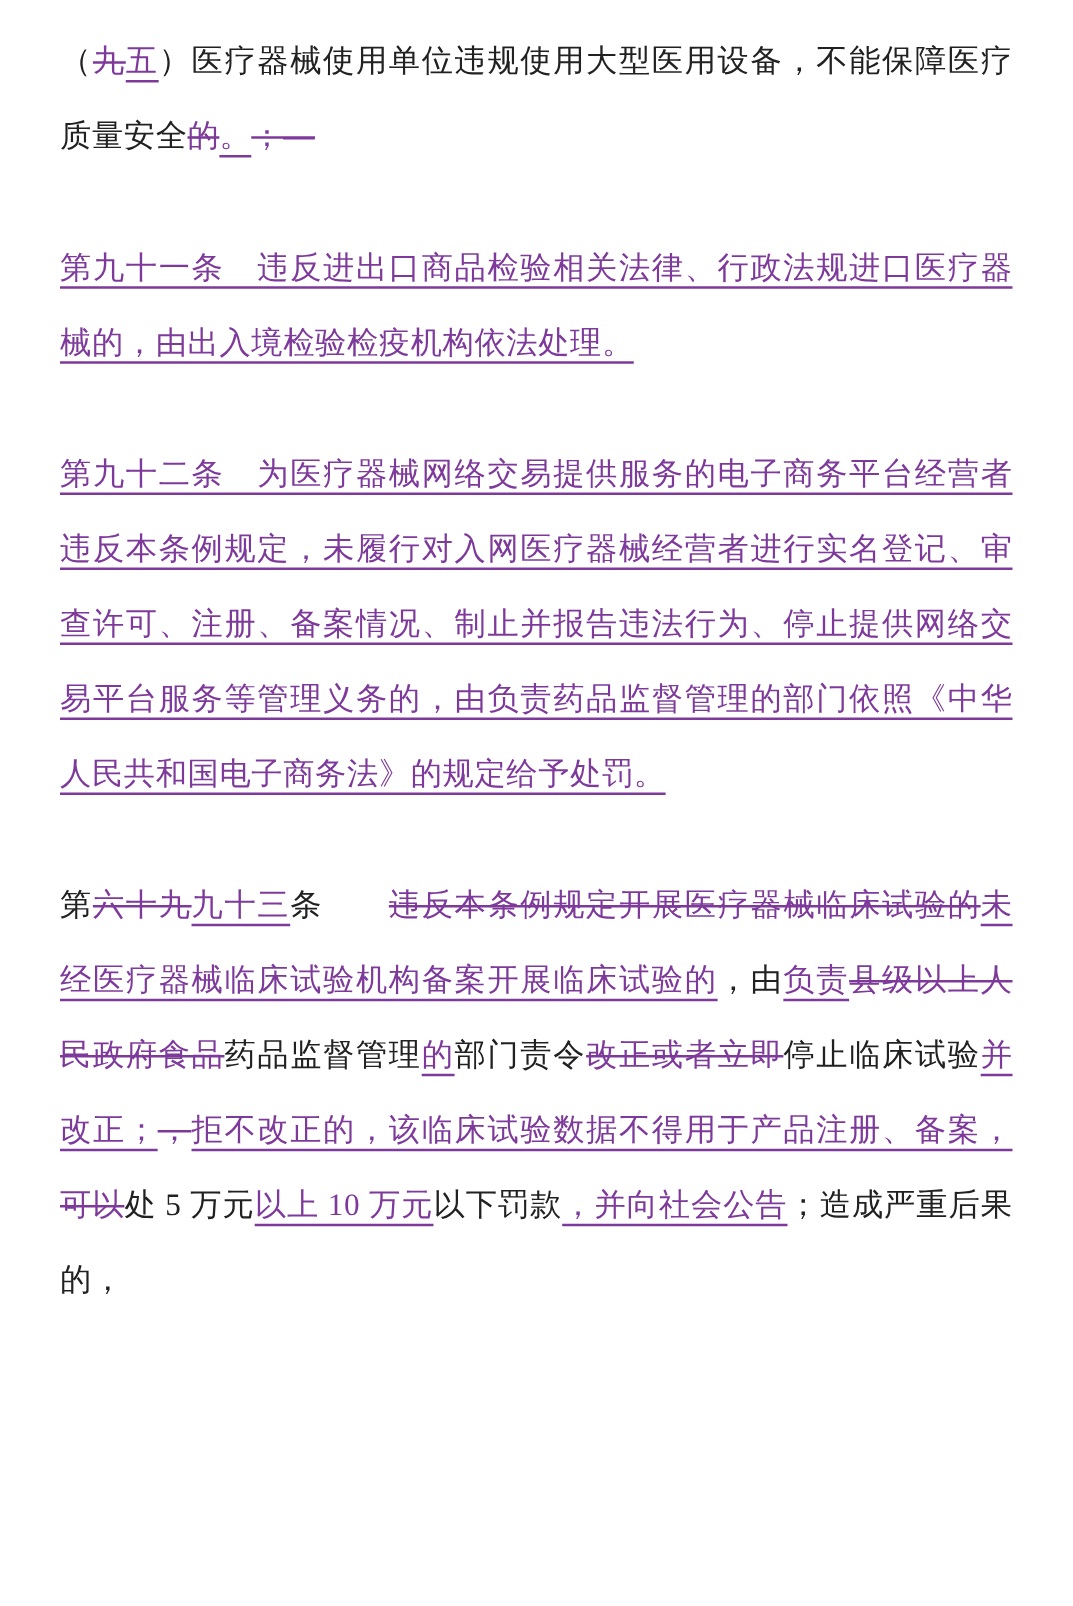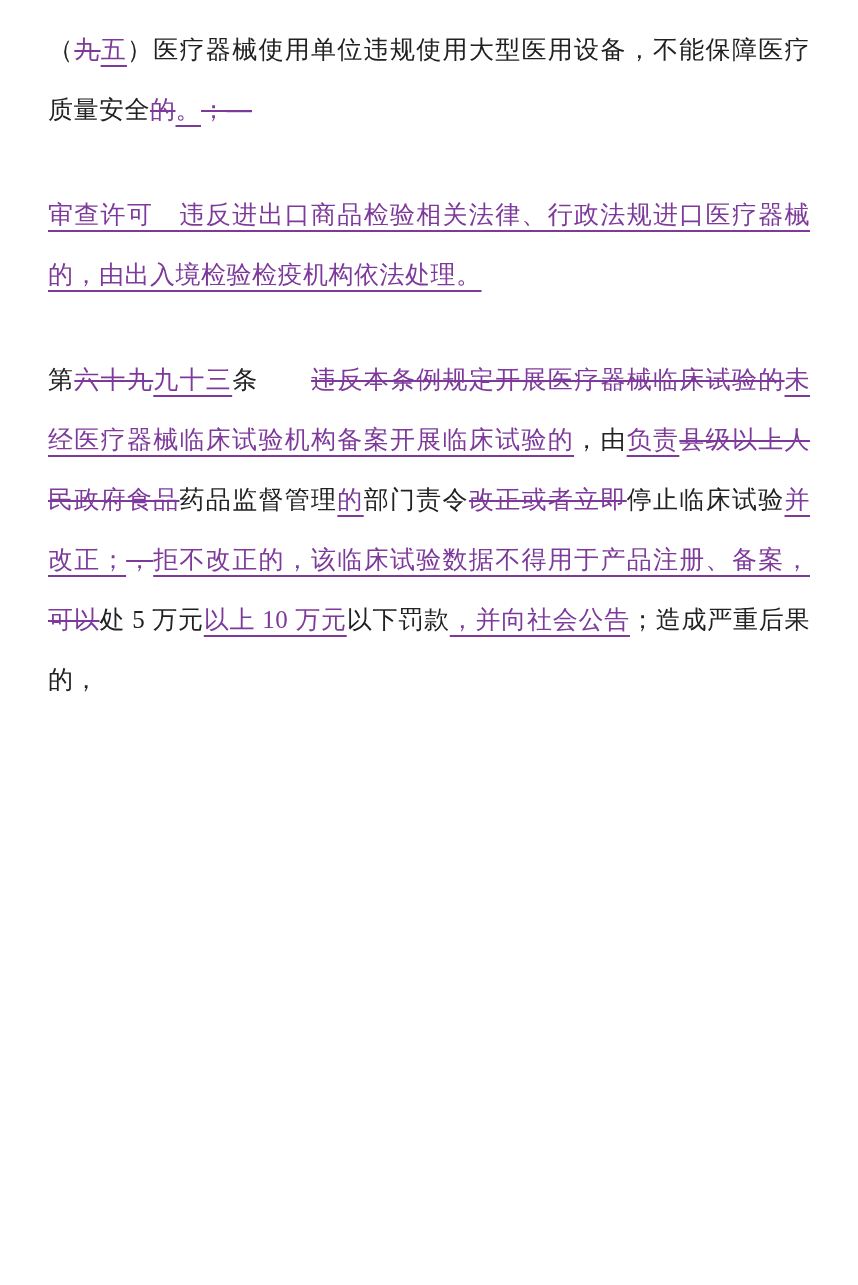--- a/index.html
+++ b/index.html
@@ -48,15 +48,16 @@
     text-decoration-line: underline line-through;
     text-decoration-thickness: 2.5px;
     text-underline-offset: 7px;
   }
 </style>
 </head>
 <body>
 
 <div class="doc-page" id="doc-root" style="--paper: #ffffff; --ink: #212121; --rev-purple: #7e3a9b; --rev-green: #2e6b47;">
     <p><span class="run-normal">（</span><span class="run-delete">九</span><span class="run-insert">五</span><span class="run-normal">）医疗器械使用单位违规使用大型医用设备，不能保障医疗质量安全</span><span class="run-delete">的</span><span class="run-insert">。</span><span class="run-delete">；—</span></p>
-    <p><span class="run-insert">审查许可　违反进出口商品检验相关法律、行政法规进口医疗器械的，由出入境检验检疫机构依法处理。</span></p>
+    <p><span class="run-insert">第九十一条　违反进出口商品检验相关法律、行政法规进口医疗器械的，由出入境检验检疫机构依法处理。</span></p>
+    <p><span class="run-insert">第九十二条　为医疗器械网络交易提供服务的电子商务平台经营者违反本条例规定，未履行对入网医疗器械经营者进行实名登记、审查许可、注册、备案情况、制止并报告违法行为、停止提供网络交易平台服务等管理义务的，由负责药品监督管理的部门依照《中华人民共和国电子商务法》的规定给予处罚。</span></p>
     <p><span class="run-normal">第</span><span class="run-delete">六十九</span><span class="run-insert">九十三</span><span class="run-normal">条　　</span><span class="run-delete">违反本条例规定开展医疗器械临床试验的</span><span class="run-insert">未经医疗器械临床试验机构备案开展临床试验的</span><span class="run-normal">，由</span><span class="run-insert">负责</span><span class="run-delete">县级以上人民政府食品</span><span class="run-normal">药品监督管理</span><span class="run-insert">的</span><span class="run-normal">部门责令</span><span class="run-delete">改正或者立即</span><span class="run-normal">停止临床试验</span><span class="run-insert">并改正；</span><span class="run-delete">，</span><span class="run-insert">拒不改正的，该临床试验数据不得用于产品注册、备案，</span><span class="run-delete">可以</span><span class="run-normal">处 5 万元</span><span class="run-insert">以上 10 万元</span><span class="run-normal">以下罚款</span><span class="run-insert">，并向社会公告</span><span class="run-normal">；造成严重后果的，</span></p>
   </div>
 
 </body></html>

